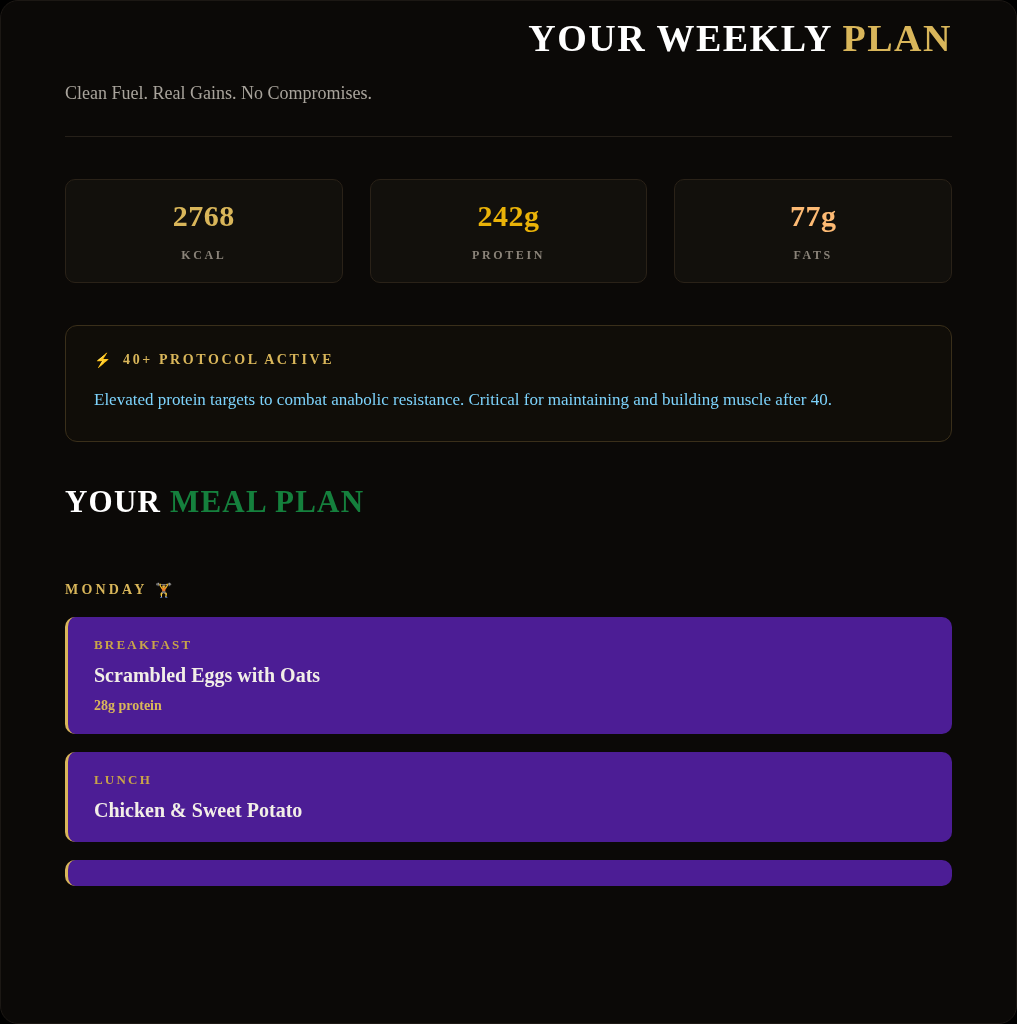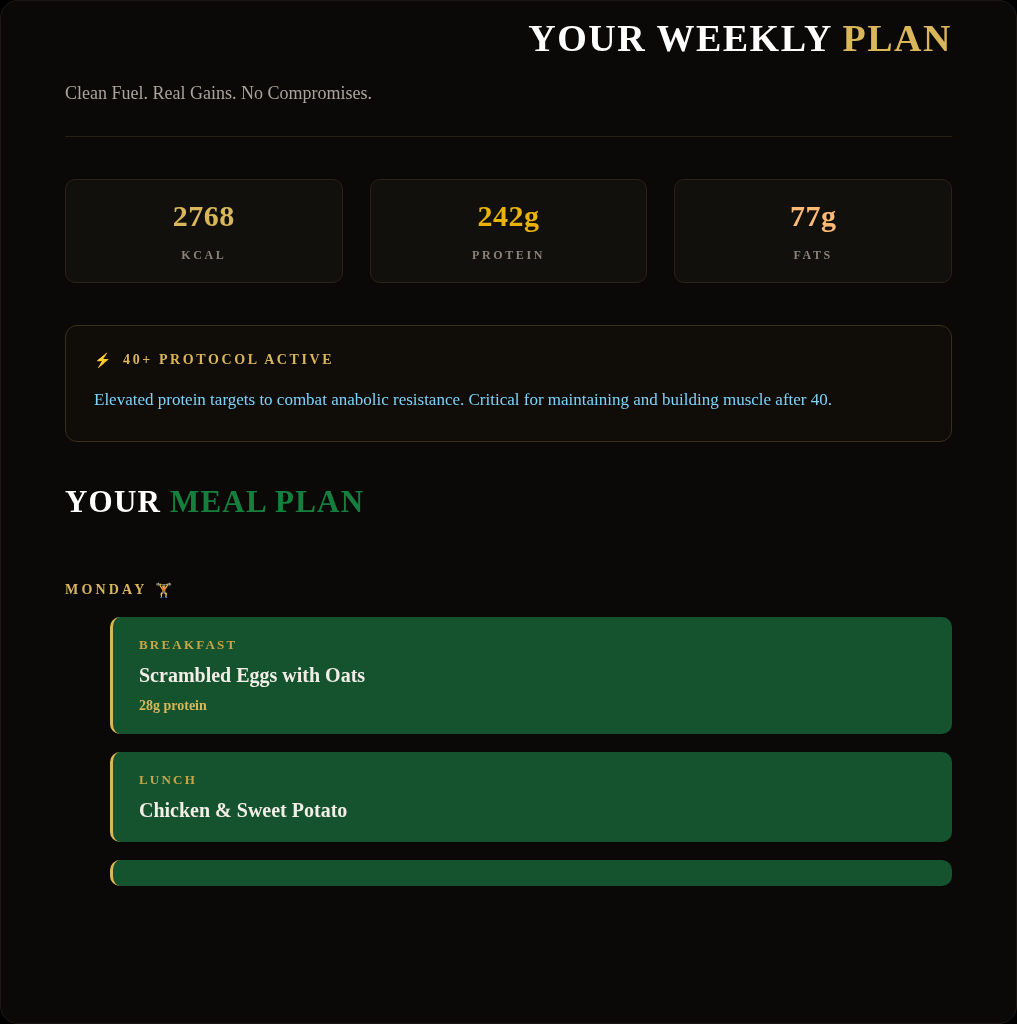--- a/index.html
+++ b/index.html
@@ -120,25 +120,24 @@
     color: #d9b65a;
     display: flex;
     align-items: center;
     gap: 8px;
   }
   .day-emoji { font-size: 14px; filter: grayscale(0.1); }
 
   
   .meal {
     margin-top: 18px;
-    background: #14532d;
+    background: #4c1d95;
     border-radius: 10px;
     border-left: 3px solid #d9b65a;
     padding: 20px 24px 20px 26px;
-    margin-left: 45px;
   }
   .meal-type {
     font-size: 13px;
     font-weight: bold;
     letter-spacing: 2.2px;
     color: #c9a548;
   }
   .meal-name {
     margin-top: 11px;
     font-size: 20px;

